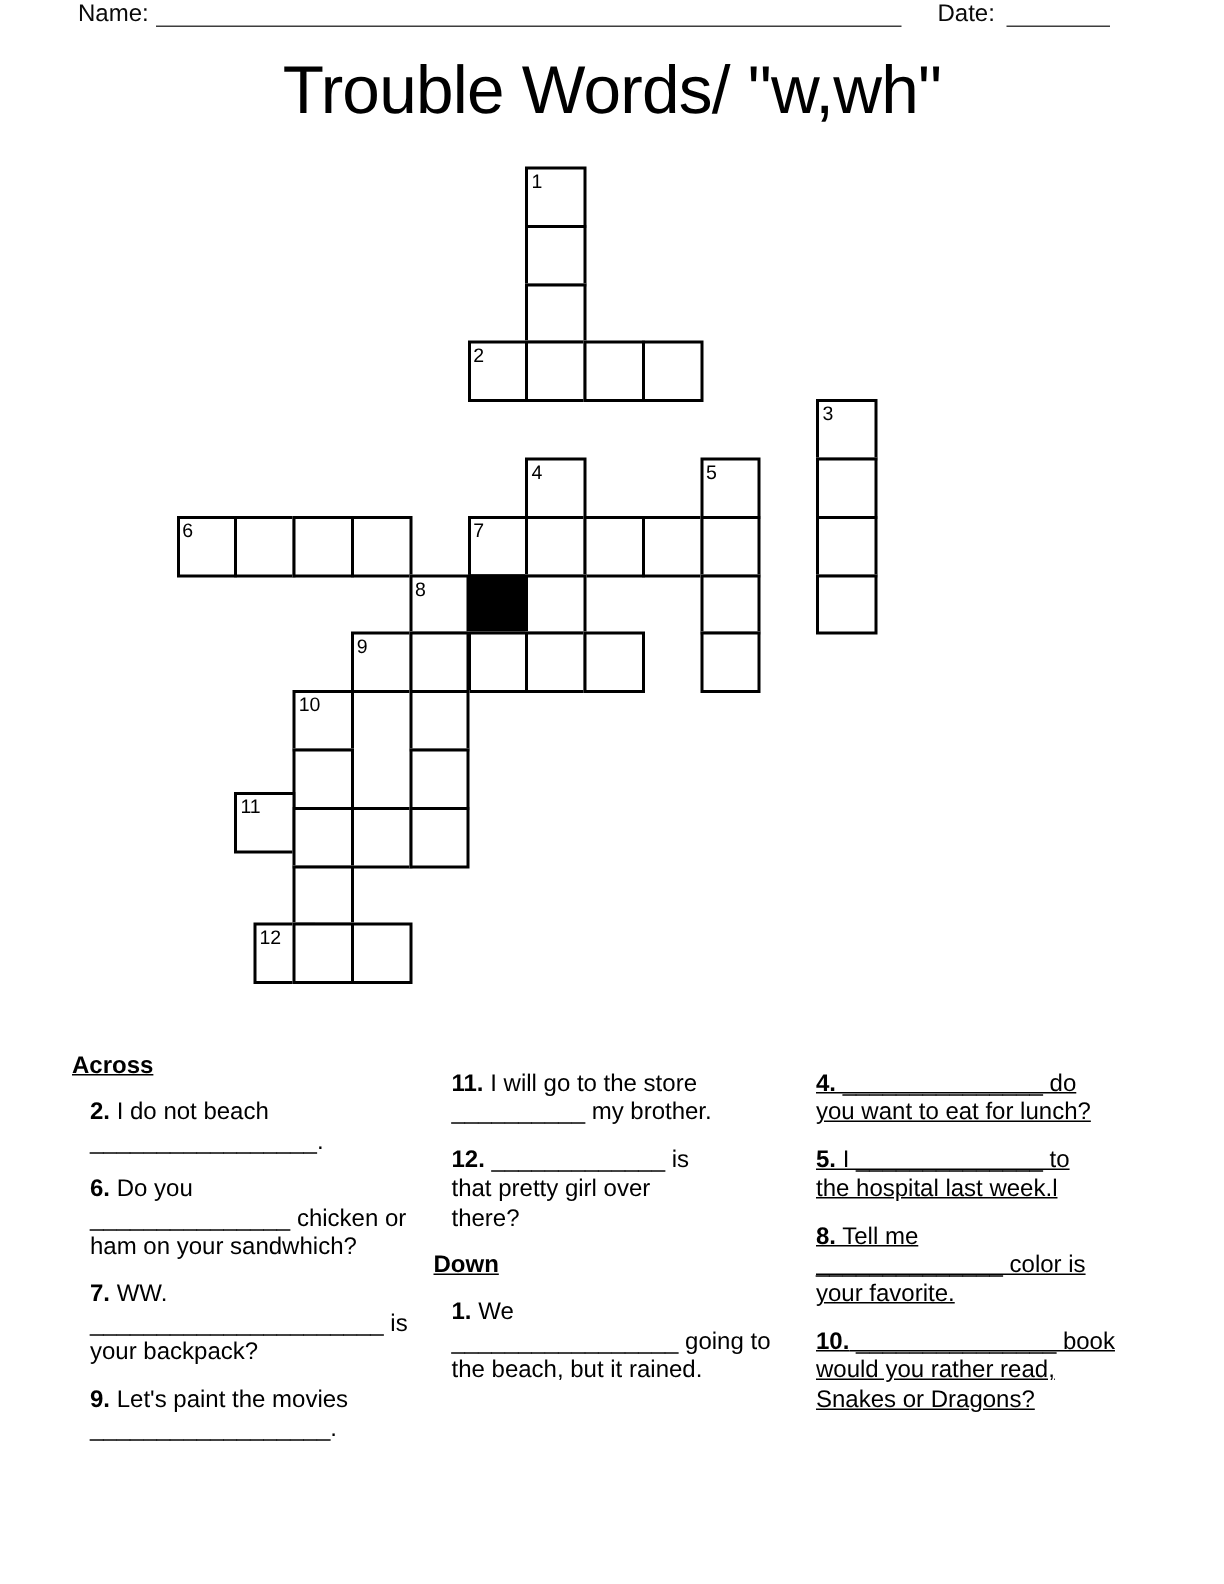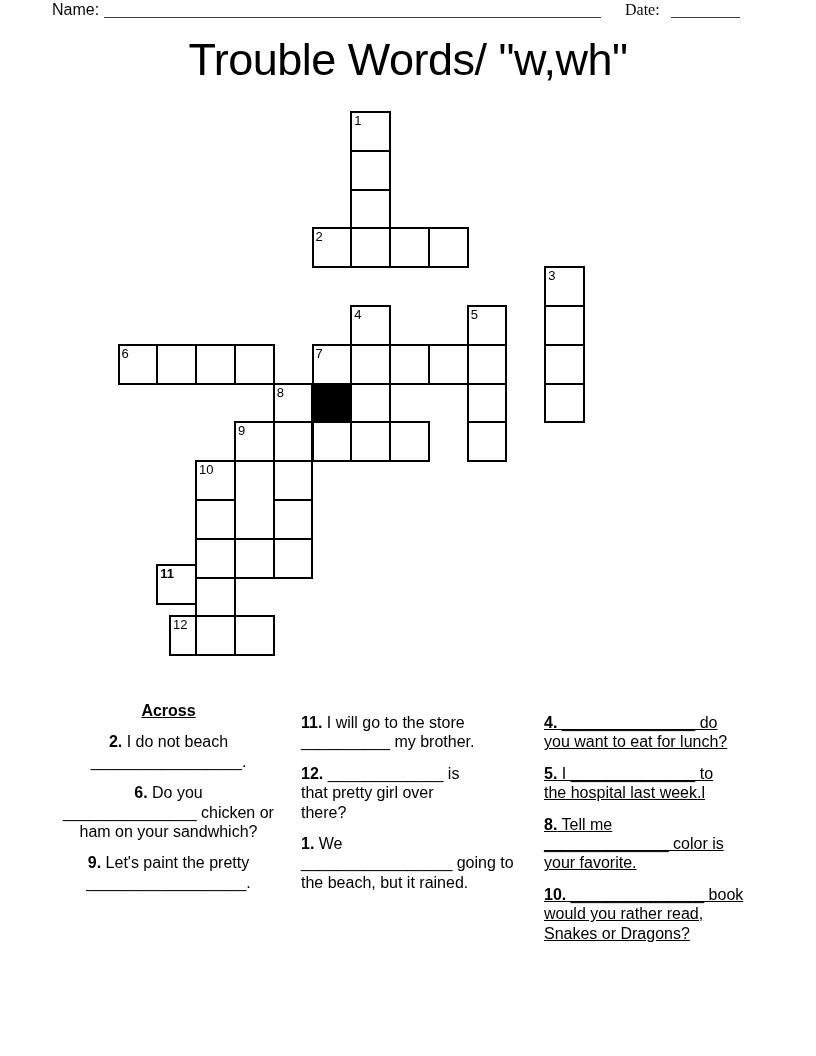--- a/index.html
+++ b/index.html
@@ -2,39 +2,39 @@
 <html><head>
 <meta charset="utf-8">
 <style>
   html,body{margin:0;padding:0;background:#ffffff;}
   body{width:816px;height:1056px;position:relative;font-family:"Liberation Sans",sans-serif;color:#000;}
   .page{position:absolute;left:0;top:0;width:816px;height:1056px;background:#fff;overflow:hidden;}
 
   
   .hdr-label{position:absolute;font-size:16px;line-height:19px;color:#0a0a0a;}
   .name-label{left:52px;top:0px;}
-  .date-label{left:625px;top:0px;font-family:Liberation Serif, serif;}
+  .date-label{left:625px;top:0px;}
   .blank-line{position:absolute;height:16px;border-bottom:1.7px solid #3d3d3d;}
   .name-blank{left:104px;top:1px;width:497px;}
   .date-blank{left:671px;top:1px;width:69px;}
 
   
   .title{position:absolute;left:0;right:0;top:34px;margin:0;text-align:center;
          font-size:45px;font-weight:400;letter-spacing:-0.5px;color:#000;}
 
   
   .grid{position:absolute;left:0;top:0;width:816px;height:700px;}
   .cell{position:absolute;width:40.8px;height:40.8px;box-sizing:border-box;
         border:2px solid #000;background:#fff;}
   .cell.black{background:#000;}
   .num{position:absolute;top:0px;left:2px;font-size:13px;line-height:15px;color:#000;}
 
   
   .clue-col{position:absolute;top:701px;font-size:16px;line-height:19.4px;color:#000;}
-  #col1{left:48px;width:241px;text-align:center;}
+  #col1{left:48px;width:241px;}
   #col2{left:289px;width:246px;}
   #col3{left:532px;width:252px;text-decoration:underline;}
   .clue-header{font-weight:700;text-decoration:underline;margin:0 0 5px 0;}
   .clue{margin:12px;}
   .cnum{font-weight:700;}
   .ctext{white-space:pre-line;}
 </style>
 </head>
 <body>
 
@@ -97,21 +97,21 @@
       <div class="cell" style="left: 311.5px; top: 421.4px;"></div>
       <div class="cell" style="left: 350.3px; top: 421.4px;"></div>
       <div class="cell" style="left: 389.1px; top: 421.4px;"></div>
       <div class="cell" style="left: 466.7px; top: 421.4px;"></div>
       <div class="cell" style="left: 195.1px; top: 460.2px; text-decoration: underline;">
         <span class="num">10</span>
       </div>
       <div class="cell" style="left: 272.7px; top: 460.2px;"></div>
       <div class="cell" style="left: 195.1px; top: 499px;"></div>
       <div class="cell" style="left: 272.7px; top: 499px;"></div>
-      <div class="cell" style="left: 156.3px; top: 564px; font-weight: bold;">
+      <div class="cell" style="left: 156.3px; top: 528px;">
         <span class="num">11</span>
       </div>
       <div class="cell" style="left: 195.1px; top: 537.8px;"></div>
       <div class="cell" style="left: 233.9px; top: 537.8px;"></div>
       <div class="cell" style="left: 272.7px; top: 537.8px;"></div>
       <div class="cell" style="left: 195.1px; top: 576.6px;"></div>
       <div class="cell" style="left: 169px; top: 615.4px;">
         <span class="num">12</span>
       </div>
       <div class="cell" style="left: 195.1px; top: 615.4px;"></div>
@@ -119,29 +119,33 @@
     </div>
 
   <div>
     <div class="clue-col" id="col1">
         <div class="clue-header">Across</div>
         <div class="clue"><span class="cnum">2.</span><span class="ctext"> I do not beach
 _________________.</span></div>
         <div class="clue"><span class="cnum">6.</span><span class="ctext"> Do you
 _______________ chicken or
 ham on your sandwhich?</span></div>
-        <div class="clue"><span class="cnum">9.</span><span class="ctext"> Let's paint the pretty
+        <div class="clue"><span class="cnum">7.</span><span class="ctext"> WW.
+______________________ is
+your backpack?</span></div>
+        <div class="clue"><span class="cnum">9.</span><span class="ctext"> Let's paint the movies
 __________________.</span></div>
       </div>
     <div class="clue-col" id="col2">
         <div class="clue"><span class="cnum">11.</span><span class="ctext"> I will go to the store
 __________ my brother.</span></div>
         <div class="clue"><span class="cnum">12.</span><span class="ctext"> _____________ is
 that pretty girl over
 there?</span></div>
+        <div class="clue-header">Down</div>
         <div class="clue"><span class="cnum">1.</span><span class="ctext"> We
 _________________ going to
 the beach, but it rained.</span></div>
       </div>
     <div class="clue-col" id="col3">
         <div class="clue"><span class="cnum">4.</span><span class="ctext"> _______________ do
 you want to eat for lunch?</span></div>
         <div class="clue"><span class="cnum">5.</span><span class="ctext"> I ______________ to
 the hospital last week.l</span></div>
         <div class="clue"><span class="cnum">8.</span><span class="ctext"> Tell me

